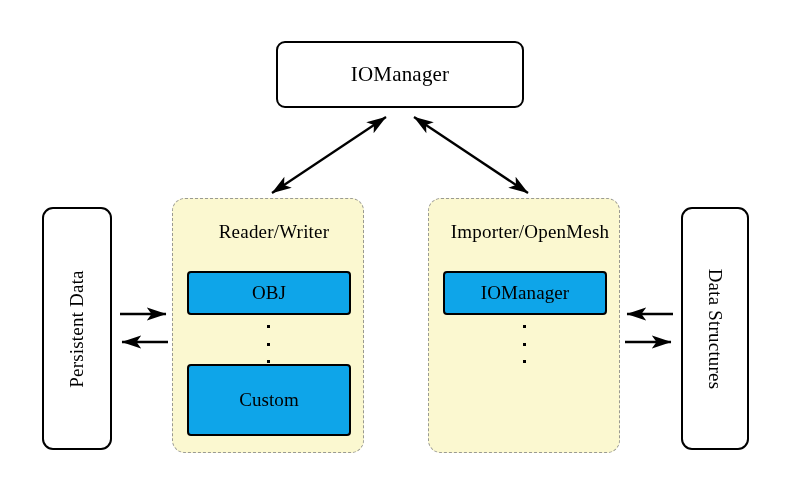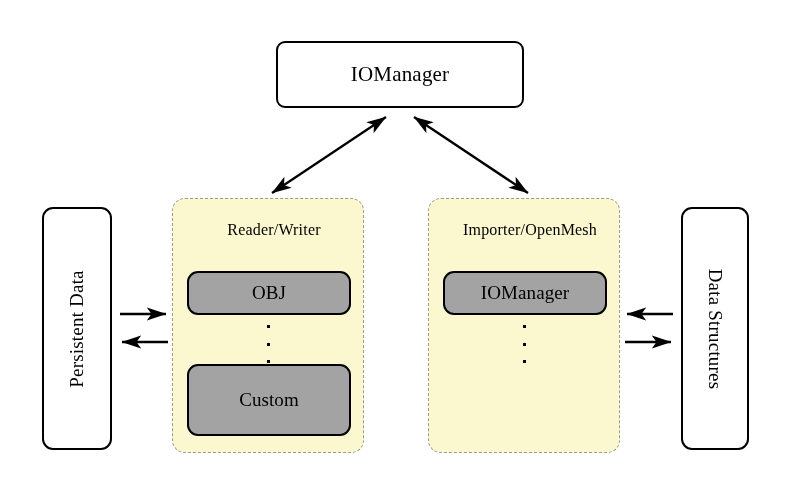--- a/index.html
+++ b/index.html
@@ -108,32 +108,32 @@
     top: 198px;
     width: 192px;
     height: 255px;
   }
   .group-title {
     position: absolute;
     left: 12px;
     right: 0;
     top: 22px;
     text-align: center;
-    font-size: 16px;
+    font-size: 19px;
     letter-spacing: 0.2px;
     white-space: nowrap;
   }
 
   
   .item {
     position: absolute;
     box-sizing: border-box;
     border: 2.6px solid #000000;
-    border-radius: 11px;
-    background: #a3a3a3;
+    border-radius: 4px;
+    background: #0ea5e9;
     display: flex;
     align-items: center;
     justify-content: center;
     text-align: center;
     font-size: 19px;
     line-height: 1.12;
     letter-spacing: 0.1px;
   }
   .item-top {
     left: 14px;

